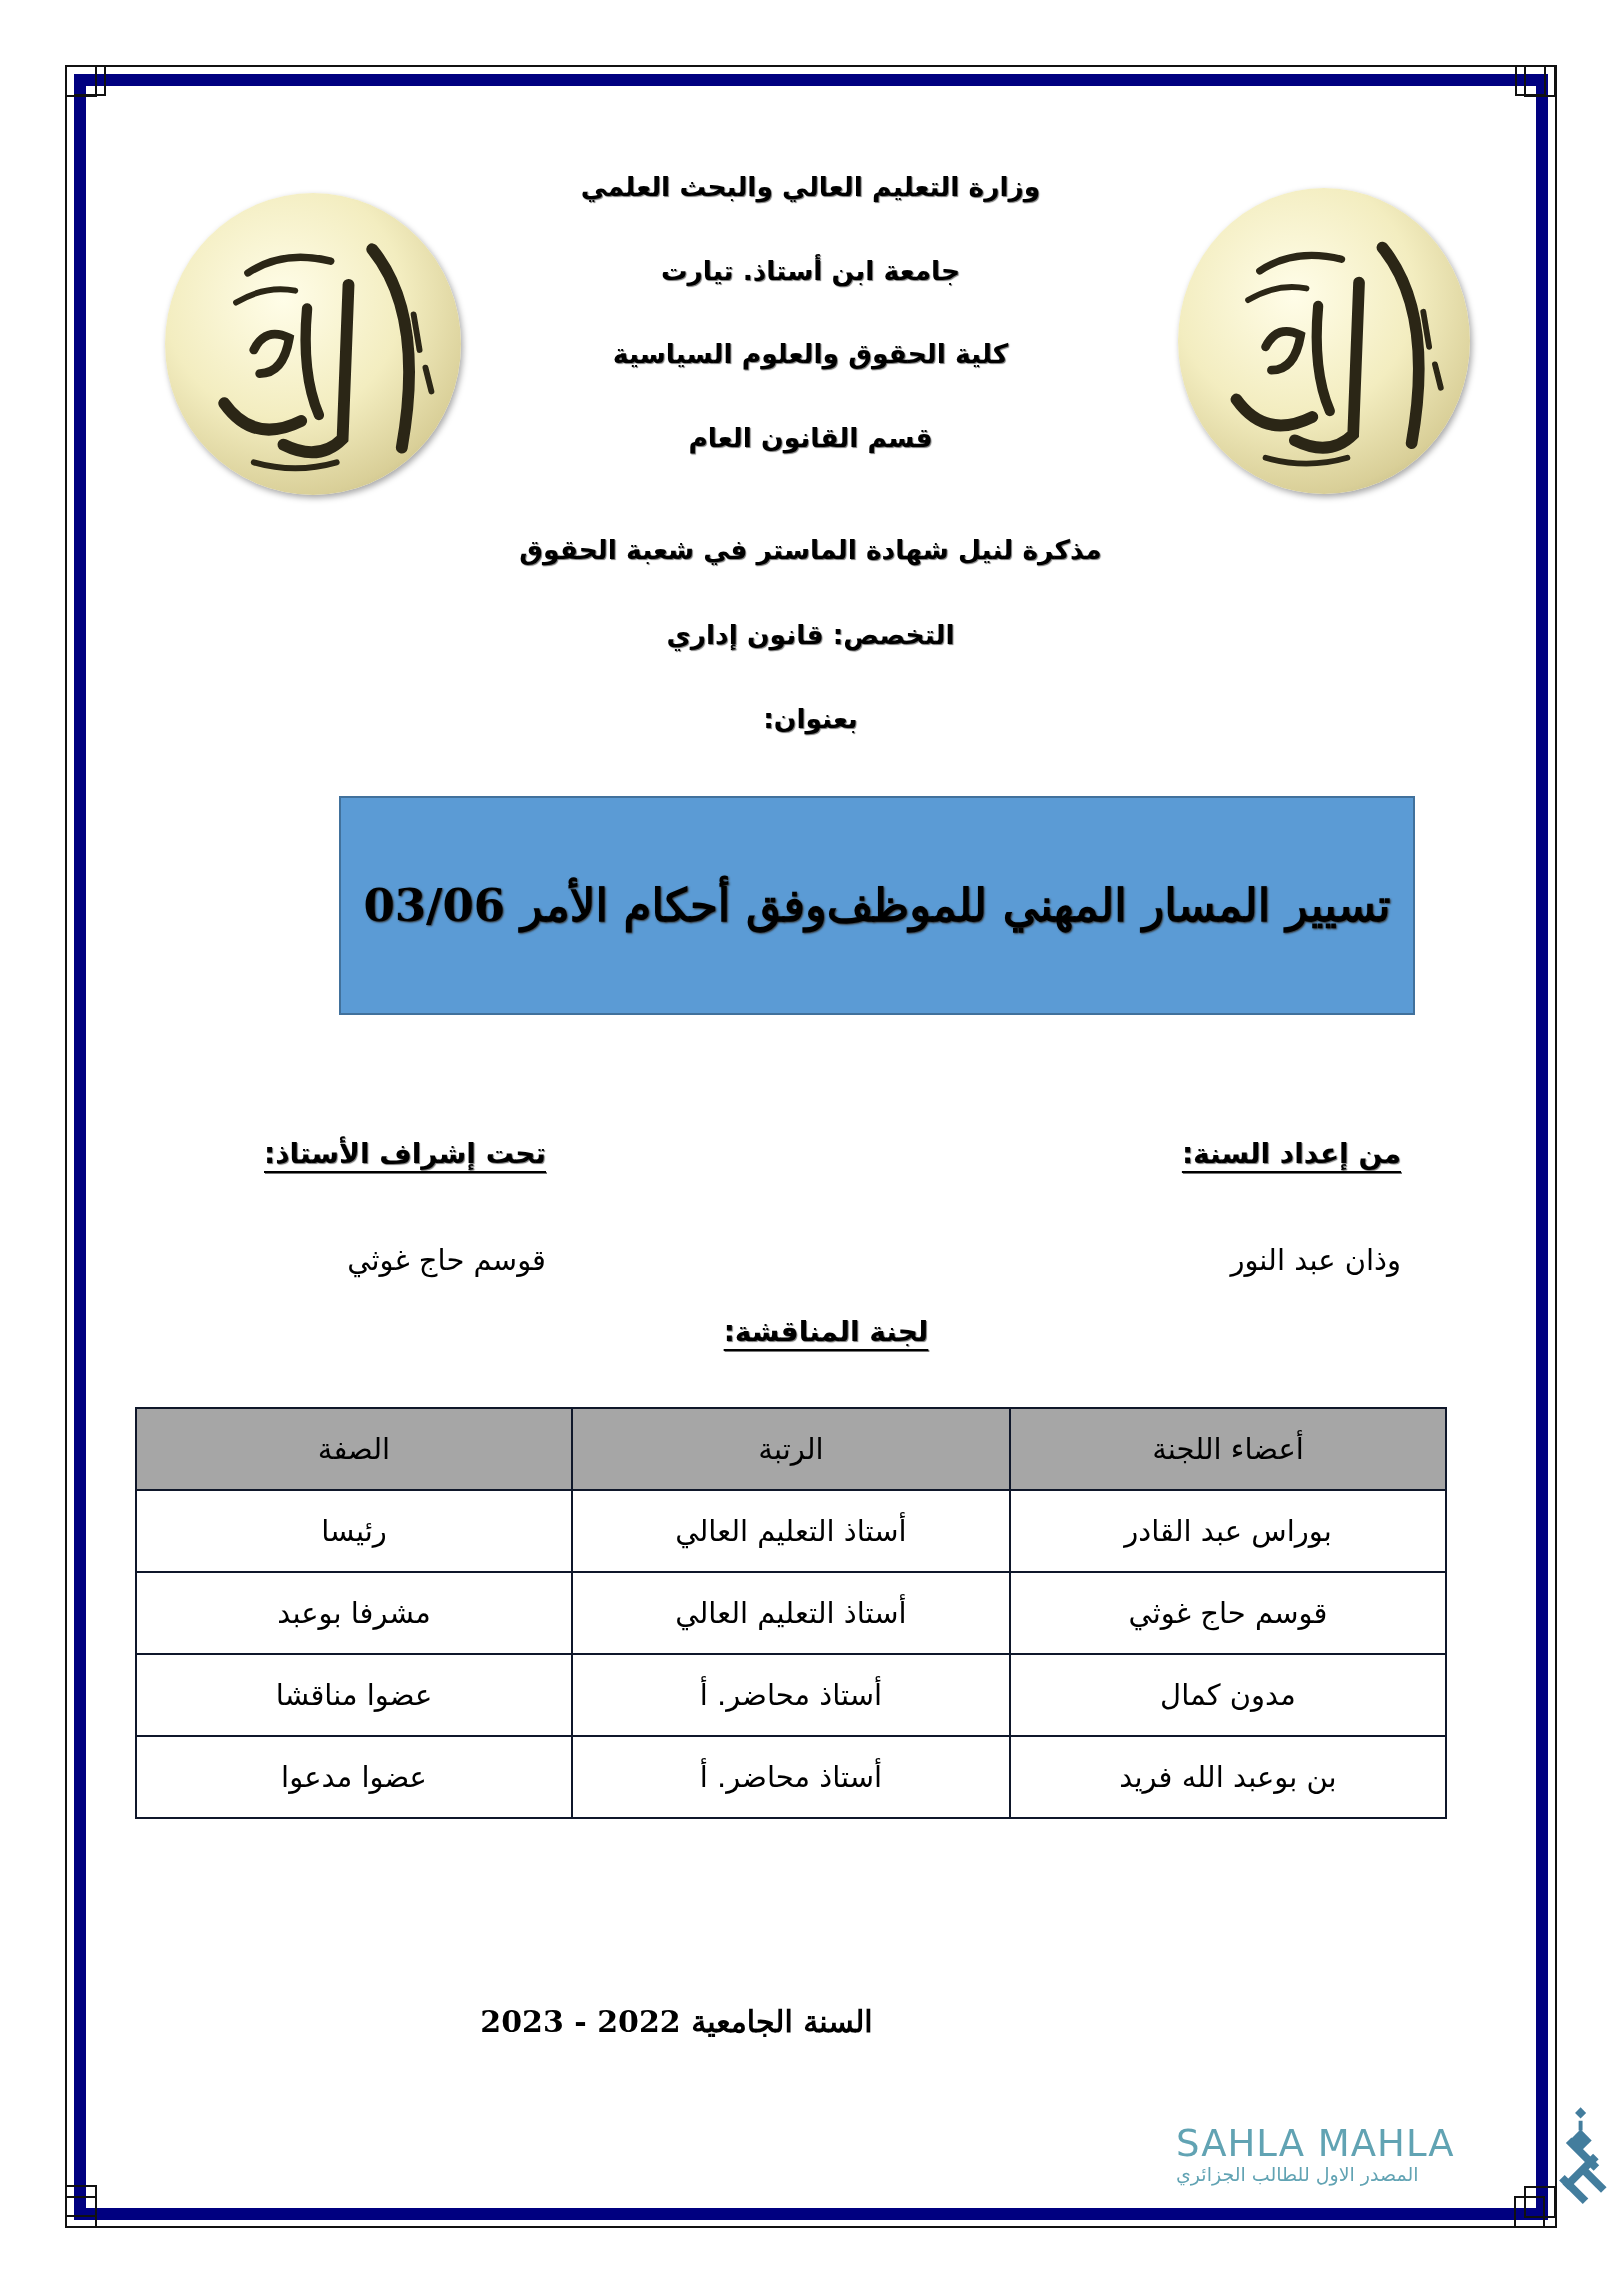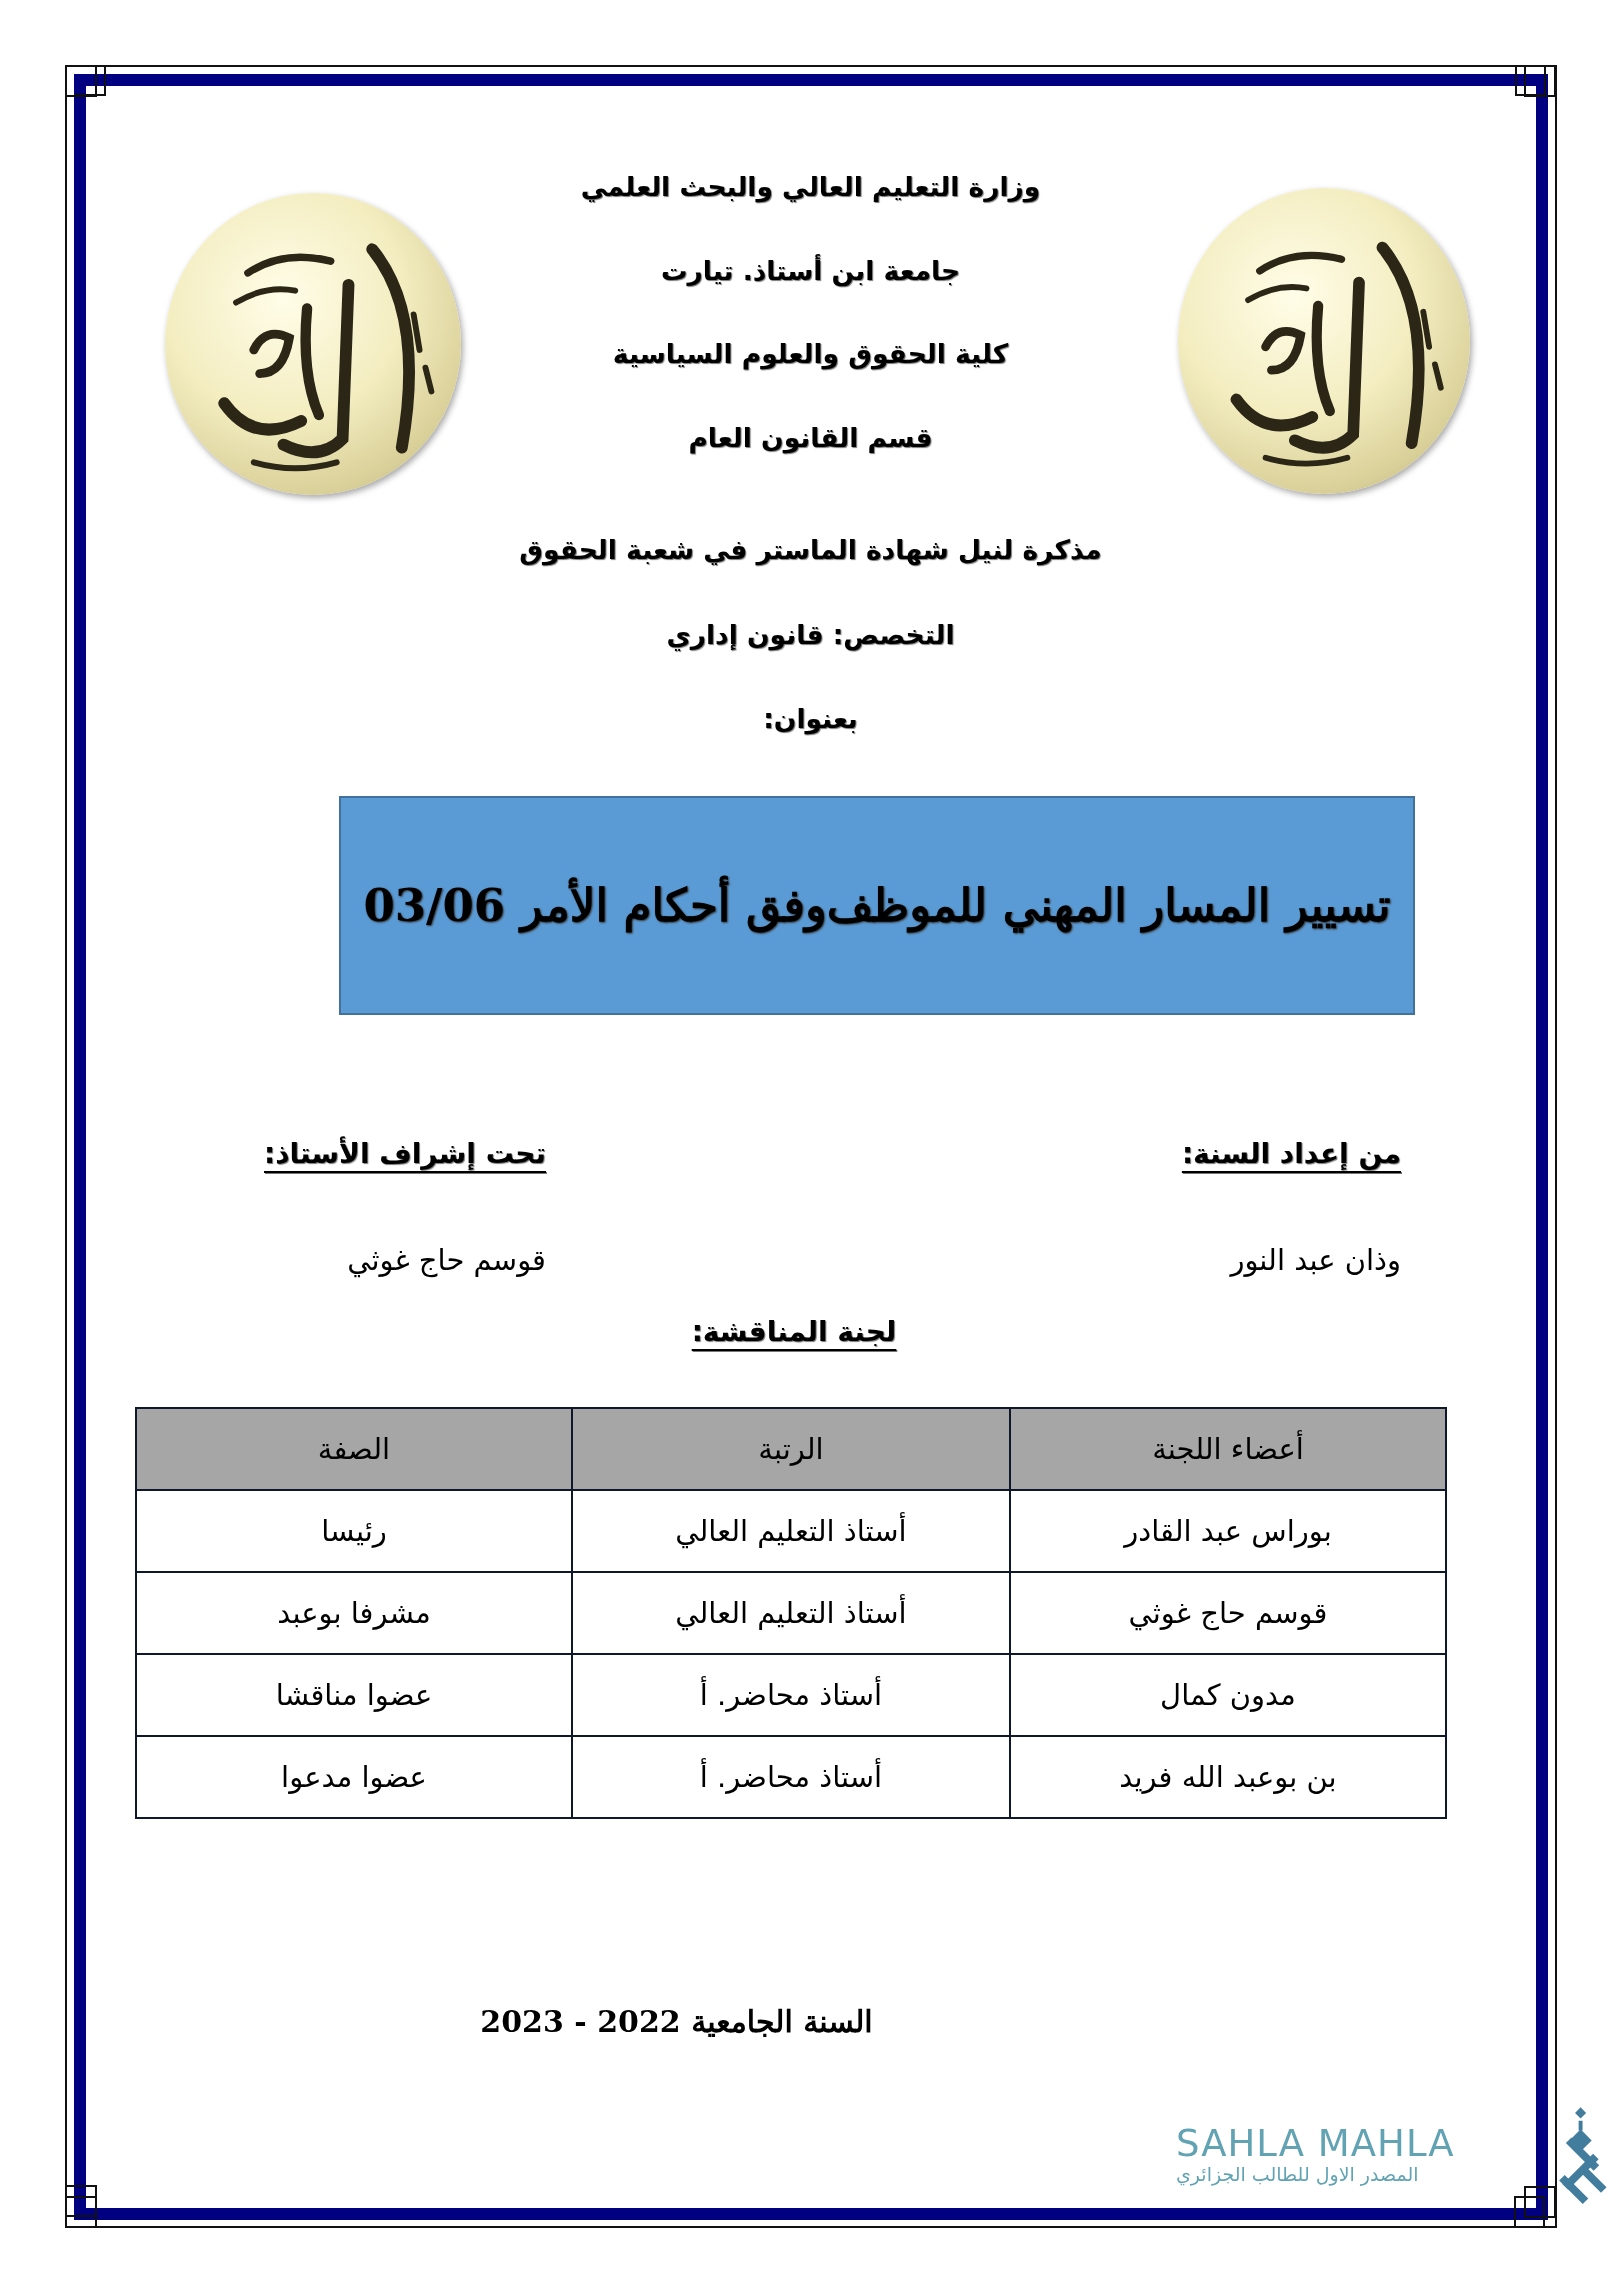--- a/index.html
+++ b/index.html
@@ -103,21 +103,21 @@
   <div class="title-line">تسيير المسار المهني للموظف</div>
   <div class="title-line">وفق أحكام الأمر 03/06</div>
 </div>
 
 <div class="label-ul" style="right:220px; top:1137px;">من إعداد السنة:</div>
 <div class="name" style="right:220px; top:1243px;">وذان عبد النور</div>
 
 <div class="label-ul" style="right:1075px; top:1137px;">تحت إشراف الأستاذ:</div>
 <div class="name" style="right:1075px; top:1243px;">قوسم حاج غوثي</div>
 
-<div class="label-ul" style="left:0; width:1588px; text-align:center; top:1315px;">لجنة المناقشة:</div>
+<div class="label-ul" style="left:0; width:1588px; text-align:center; top:1315px;padding-left:32px;">لجنة المناقشة:</div>
 
 <table class="committee">
   <colgroup>
     <col style="width:436px">
       <col style="width:438px">
       <col style="width:436px">
   </colgroup>
   <thead>
     <tr>
       <th>أعضاء اللجنة</th>

